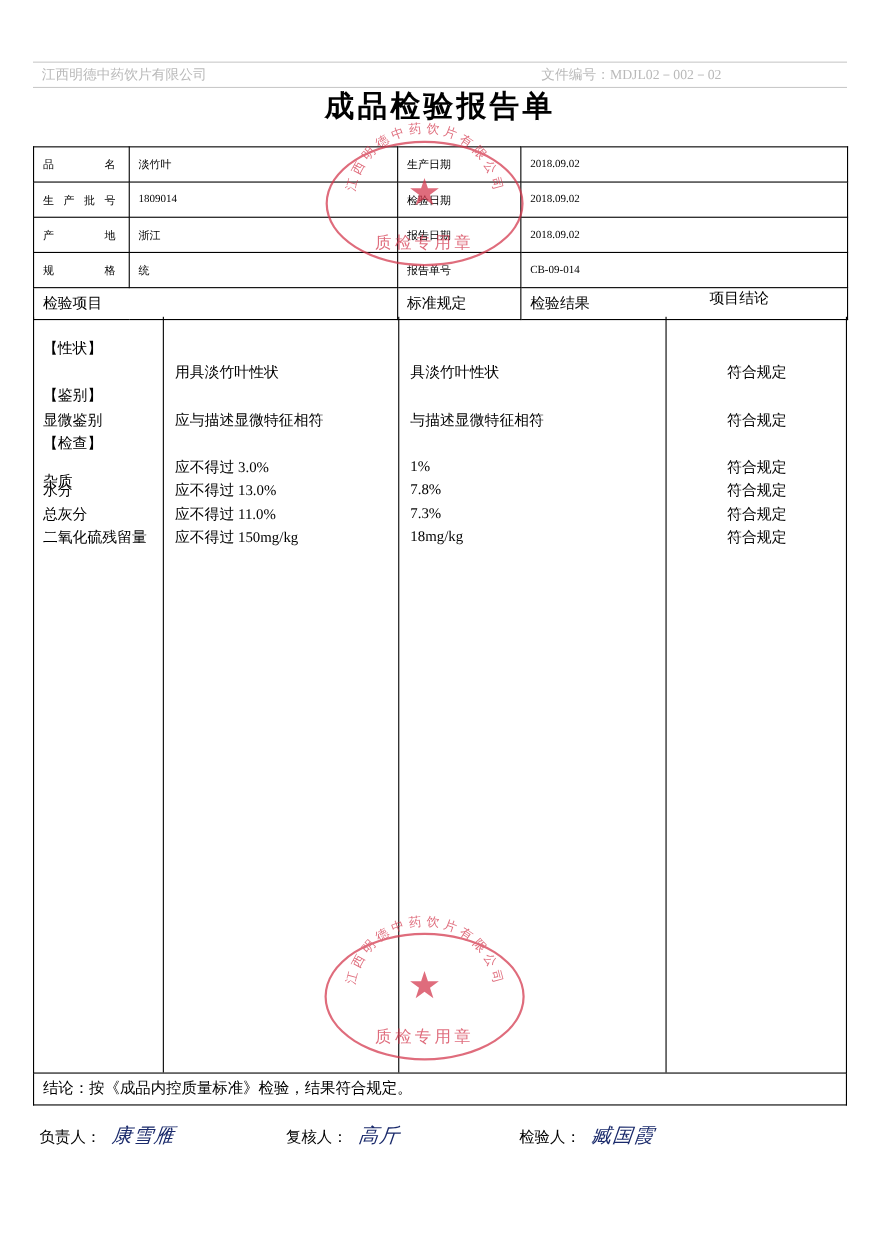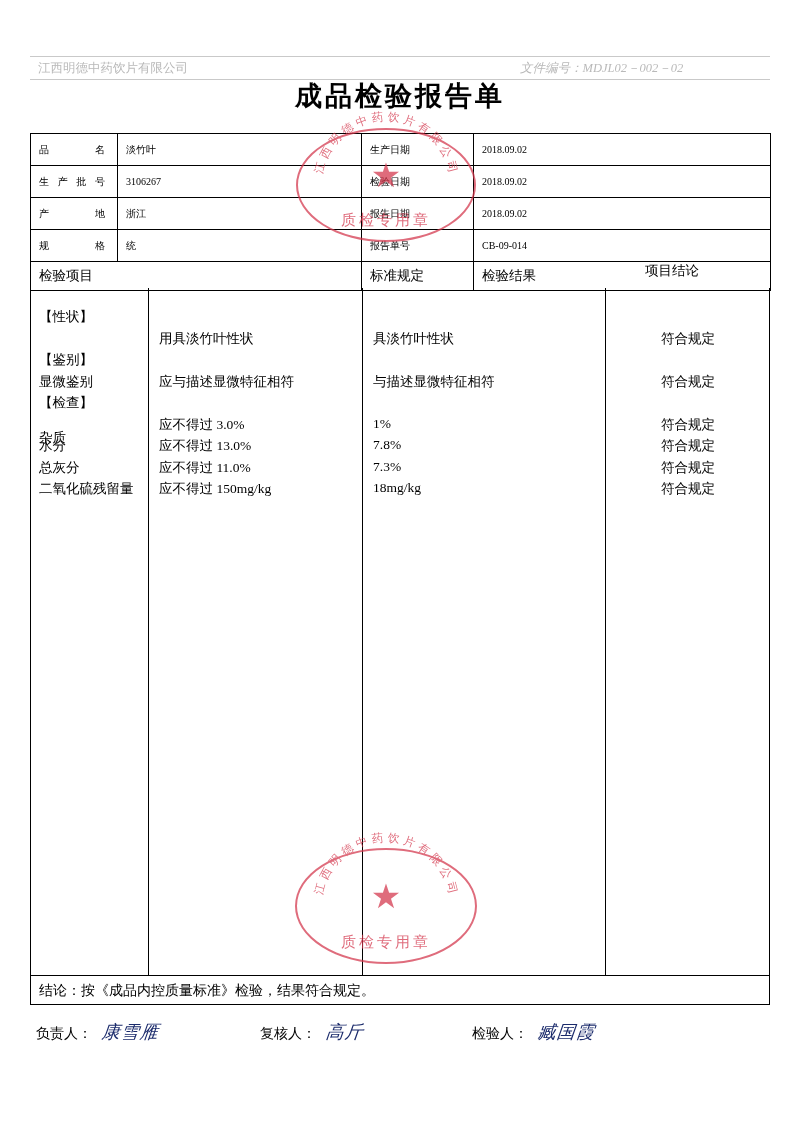--- a/index.html
+++ b/index.html
@@ -38,23 +38,22 @@
     white-space: nowrap;
     margin-top: 36px;
   }
   .header-strip .hleft {
     position: absolute;
     left: 8px;
     top: 0;
   }
   .header-strip .hright {
     position: absolute;
-    left: 490px;
+    left: 462px;
     top: 0;
-    font-style: italic;
   }
 
   
   .doc-title {
     position: absolute;
     top: 78px;
     left: 0;
     width: 800px;
     text-align: center;
     font-size: 27px;
@@ -258,21 +257,21 @@
     </colgroup>
     <tbody>
       <tr>
         <td class="lbl"><span class="lbl-spread">品    名</span></td>
         <td class="val">淡竹叶</td>
         <td class="lbl"><span>生产日期</span></td>
         <td class="val">2018.09.02</td>
       </tr>
       <tr>
         <td class="lbl"><span class="lbl-spread">生产批号</span></td>
-        <td class="val">3106267</td>
+        <td class="val">1809014</td>
         <td class="lbl"><span>检验日期</span></td>
         <td class="val">2018.09.02</td>
       </tr>
       <tr>
         <td class="lbl"><span class="lbl-spread">产    地</span></td>
         <td class="val">浙江</td>
         <td class="lbl"><span>报告日期</span></td>
         <td class="val">2018.09.02</td>
       </tr>
       <tr>

